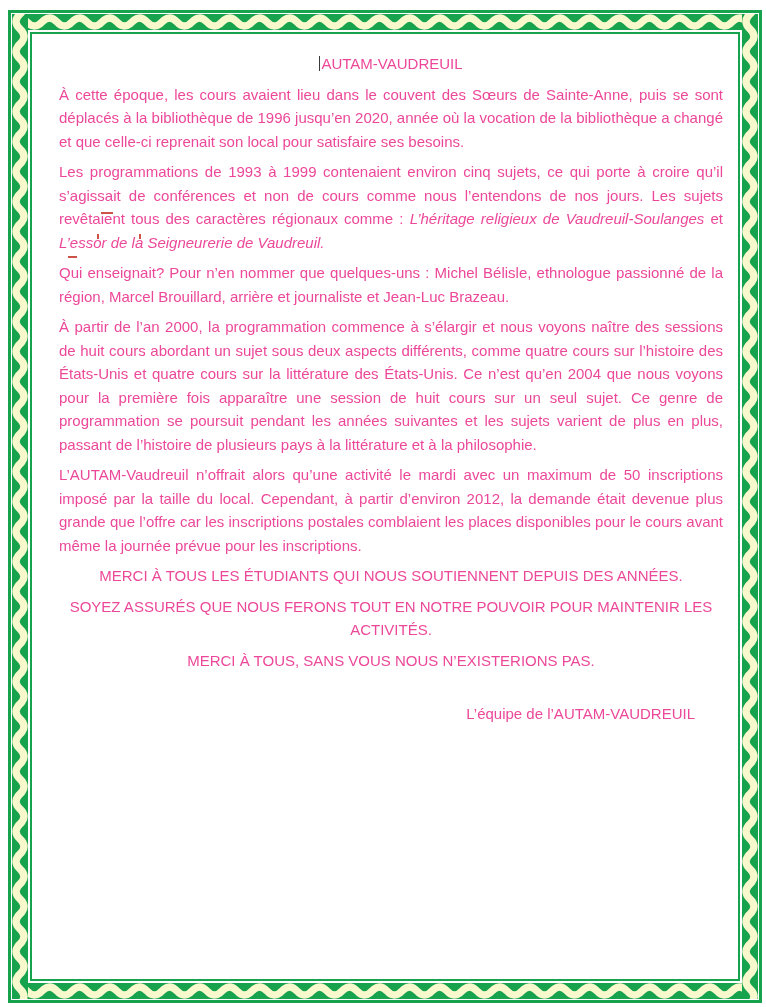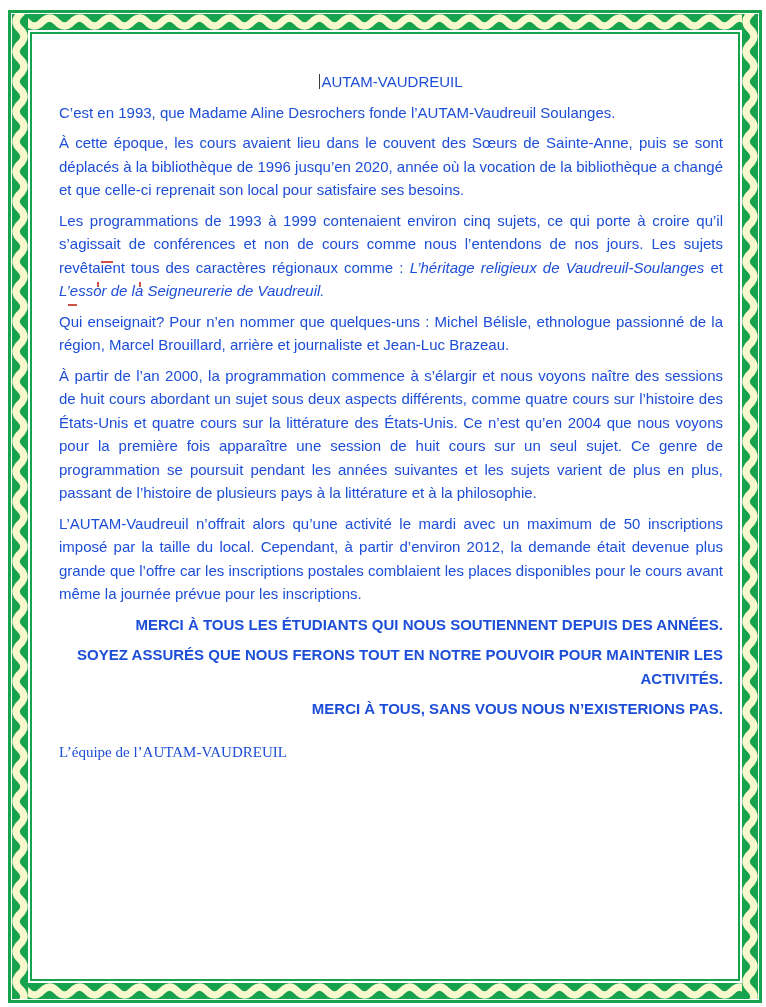--- a/index.html
+++ b/index.html
@@ -23,28 +23,28 @@
   .strip-left{left:0;top:0;width:16px;height:100%;}
   .strip-right{right:0;top:0;width:16px;height:100%;}
   .frame-inner{
     position:absolute;top:18px;left:18px;right:18px;bottom:18px;
     border:2px solid #17A24E;pointer-events:none;
   }
 
   
   .content{
     position:absolute;top:20px;left:20px;right:20px;bottom:20px;
-    padding:36px 15px 0 27px;
-    font-size:15px;line-height:23.5px;color:#1d4ed8;
+    padding:18px 15px 0 27px;
+    font-size:15px;line-height:23.5px;color:#ec4899;
     overflow:hidden;
   }
   .content p{margin:0 0 7px 0;text-align:justify;}
   p.title{text-align:center;}
-  p.caps{text-align:right;font-weight:bold;}
-  p.signature{padding-right:28px;margin-top:20px;font-family:Liberation Serif, serif;}
+  p.caps{text-align:center;}
+  p.signature{text-align:right;padding-right:28px;margin-top:30px;}
 
   .iu{font-style:italic;}
 
   .caret{
     display:inline-block;width:0;height:15px;
     border-left:1.5px solid #3a3a3a;
     vertical-align:-2px;margin-right:1px;
   }
 
   
@@ -109,21 +109,20 @@
         <rect width="100%" height="100%" fill="url(#pat-right)"></rect>
       </svg>
 
       <div class="frame-inner"></div>
 
       <div class="content">
 
         <p class="title"><span class="caret"></span><span>AUTAM-VAUDREUIL</span></p>
 
 
-        <p>C’est en 1993, que Madame Aline Desrochers fonde l’AUTAM-Vaudreuil Soulanges.</p>
 
         <p>À cette époque, les cours avaient lieu dans le couvent des Sœurs de Sainte-Anne, puis se sont déplacés à la bibliothèque de 1996 jusqu’en 2020, année où la vocation de la bibliothèque a changé et que celle-ci reprenait son local pour satisfaire ses besoins.</p>
 
         <p><span>Les programmations de 1993 à 1999 contenaient environ cinq sujets, ce qui porte à croire qu’il s’agissait de conférences et non de cours comme nous l’entendons de nos jours.  Les sujets revêta</span><span class="rm rm-over">ie</span><span>nt tous des caractères régionaux comme : </span><span class="iu">L’héritage religieux de Vaudreuil-Soulanges </span><span>et </span><span class="iu rm rm-underdash">L’ess</span><span class="iu rm rm-tick">o</span><span class="iu">r de l</span><span class="iu rm rm-tick">a</span><span class="iu"> Seigneurerie de Vaudreuil.</span></p>
 
         <p>Qui enseignait? Pour n’en nommer que quelques-uns :  Michel Bélisle, ethnologue passionné de la région, Marcel Brouillard, arrière et journaliste et Jean-Luc Brazeau.</p>
 
         <p>À partir de l’an 2000, la programmation commence à s’élargir et nous voyons naître des sessions de huit cours abordant un sujet sous deux aspects différents, comme quatre cours sur l’histoire des États-Unis et quatre cours sur la littérature des États-Unis.  Ce n’est qu’en 2004 que nous voyons pour la première fois apparaître une session de huit cours sur un seul sujet. Ce genre de programmation se poursuit pendant les années suivantes et les sujets varient de plus en plus, passant de l’histoire de plusieurs pays à la littérature et à la philosophie.</p>
 
         <p>L’AUTAM-Vaudreuil n’offrait alors qu’une activité le mardi avec un maximum de 50 inscriptions imposé par la taille du local.  Cependant, à partir d’environ 2012, la demande était devenue plus grande que l’offre car les inscriptions postales comblaient les places disponibles pour le cours avant même la journée prévue pour les inscriptions.</p>

